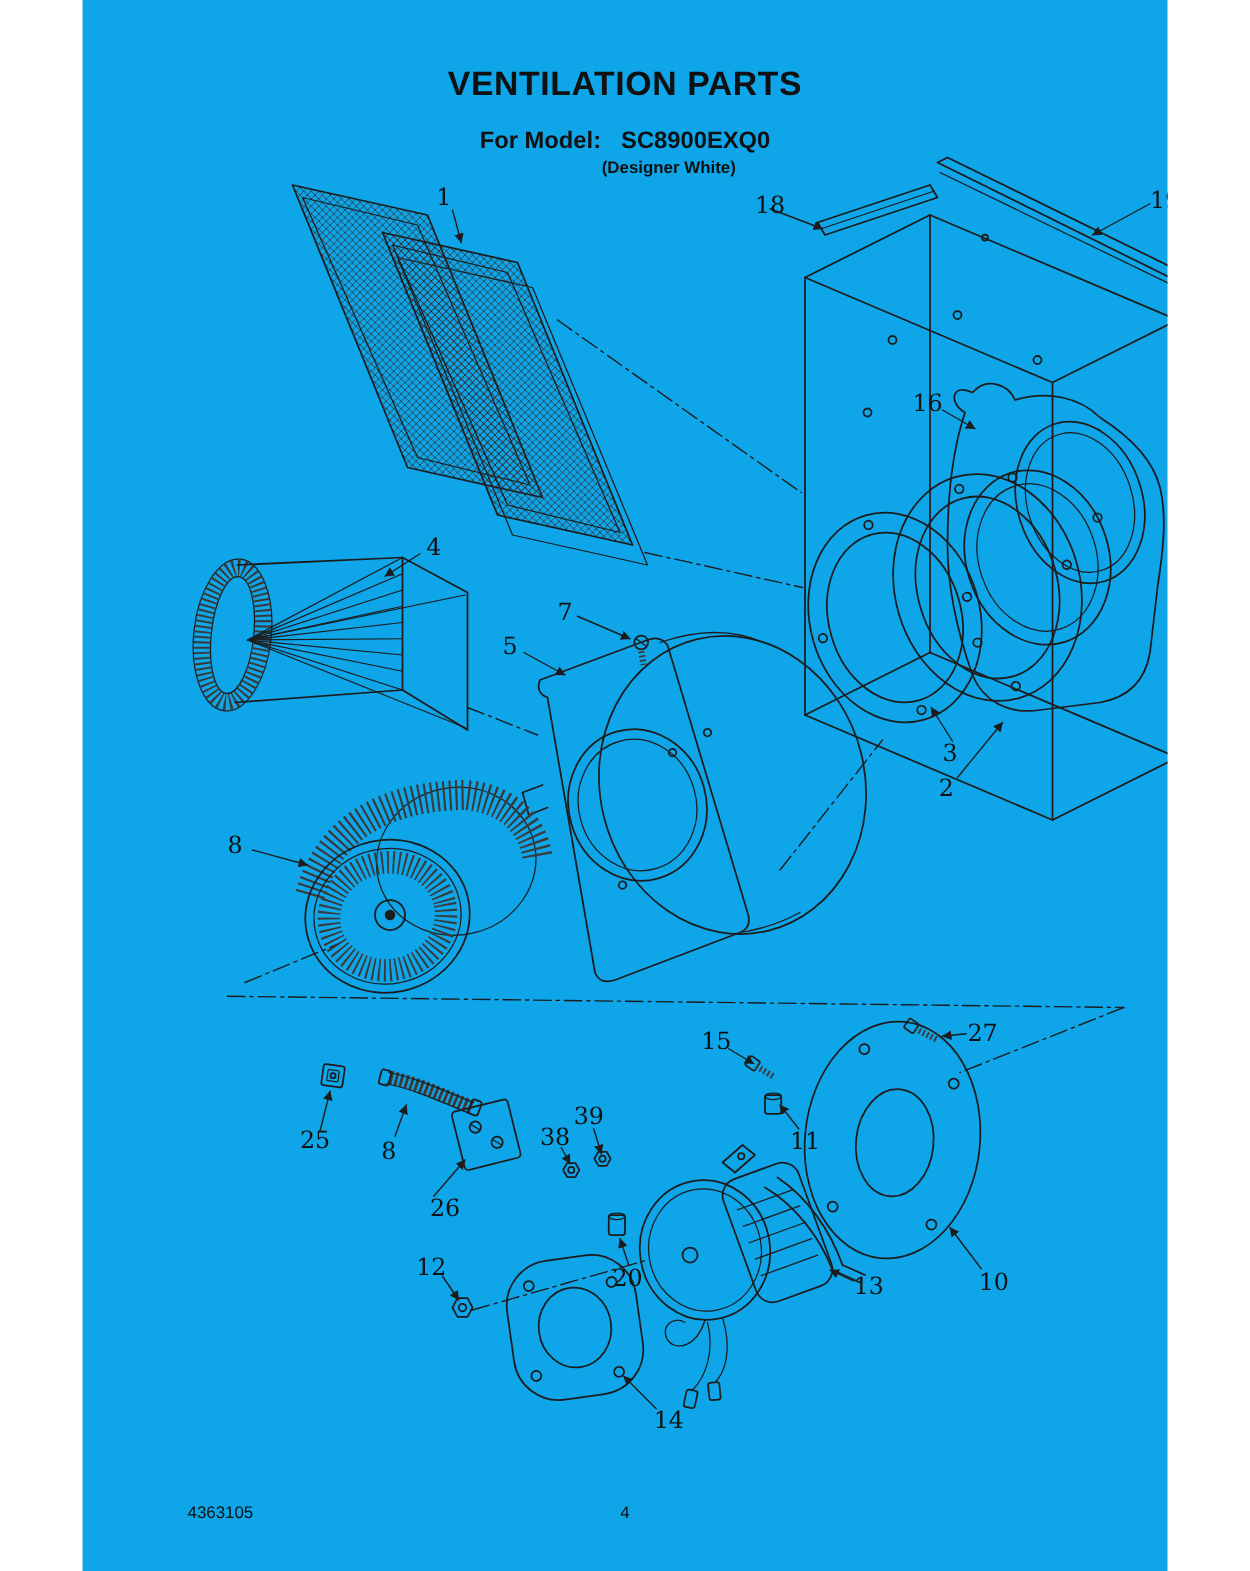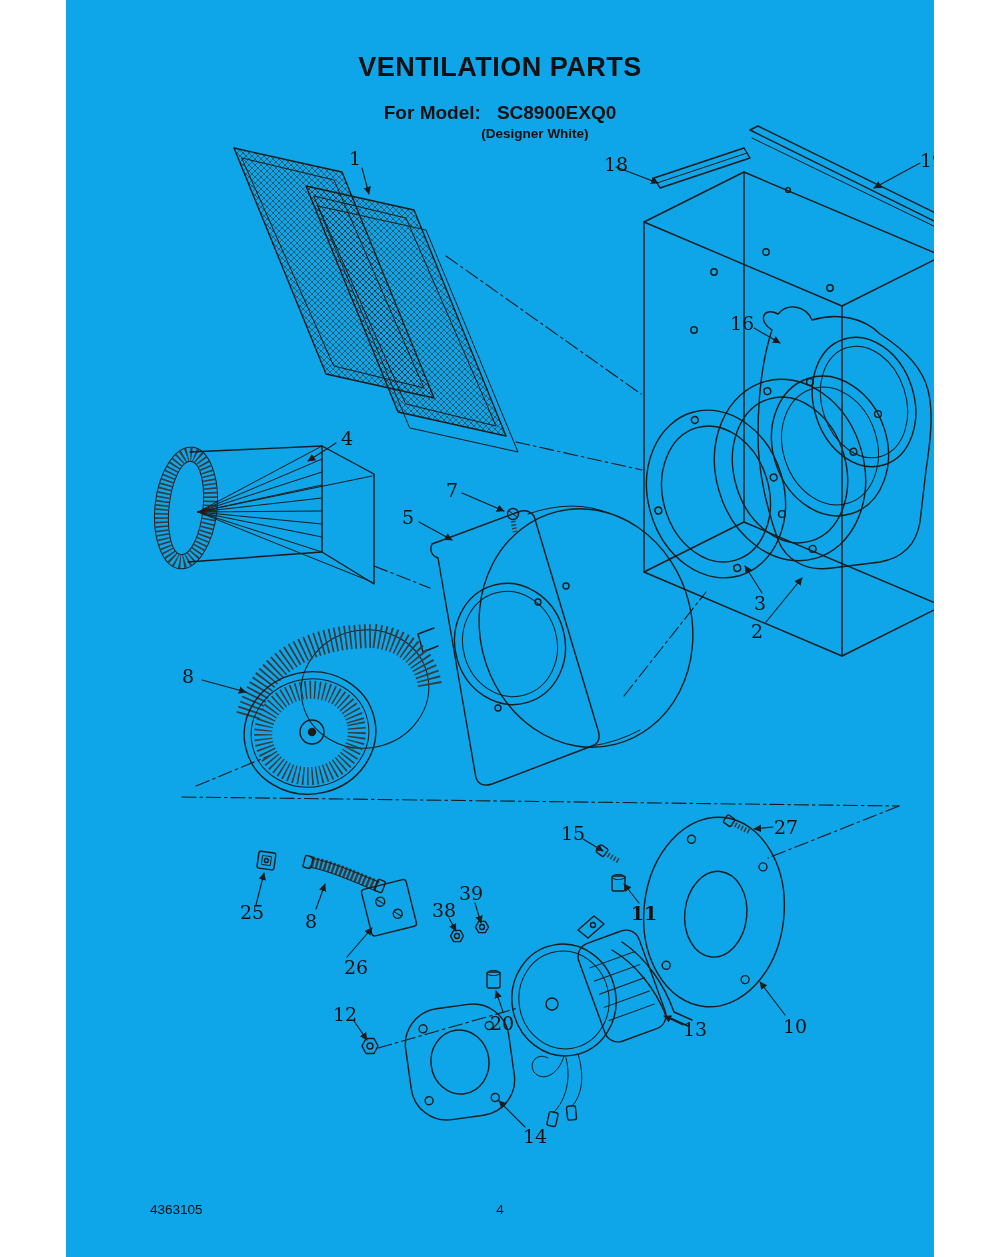--- a/index.html
+++ b/index.html
@@ -328,21 +328,21 @@
 
     <div class="callout-layer">
         <div class="callout" style="left: 289px; top: 158px;">1</div>
         <div class="callout" style="left: 691px; top: 631px;">2</div>
         <div class="callout" style="left: 694px; top: 603px;">3</div>
         <div class="callout" style="left: 281px; top: 438px;">4</div>
         <div class="callout" style="left: 342px; top: 517px;">5</div>
         <div class="callout" style="left: 386px; top: 490px;">7</div>
         <div class="callout" style="left: 122px; top: 676px;">8</div>
         <div class="callout" style="left: 729px; top: 1026px;">10</div>
-        <div class="callout" style="left: 578px; top: 913px; font-weight: bold;">11</div>
+        <div class="callout" style="left: 578px; top: 913px;">11</div>
         <div class="callout" style="left: 279px; top: 1014px;">12</div>
         <div class="callout" style="left: 629px; top: 1029px;">13</div>
         <div class="callout" style="left: 469px; top: 1136px;">14</div>
         <div class="callout" style="left: 507px; top: 833px;">15</div>
         <div class="callout" style="left: 676px; top: 323px;">16</div>
         <div class="callout" style="left: 245px; top: 921px;">8</div>
         <div class="callout" style="left: 550px; top: 164px;">18</div>
         <div class="callout" style="left: 866px; top: 160px;">19</div>
         <div class="callout" style="left: 436px; top: 1023px;">20</div>
         <div class="callout" style="left: 378px; top: 910px;">38</div>

